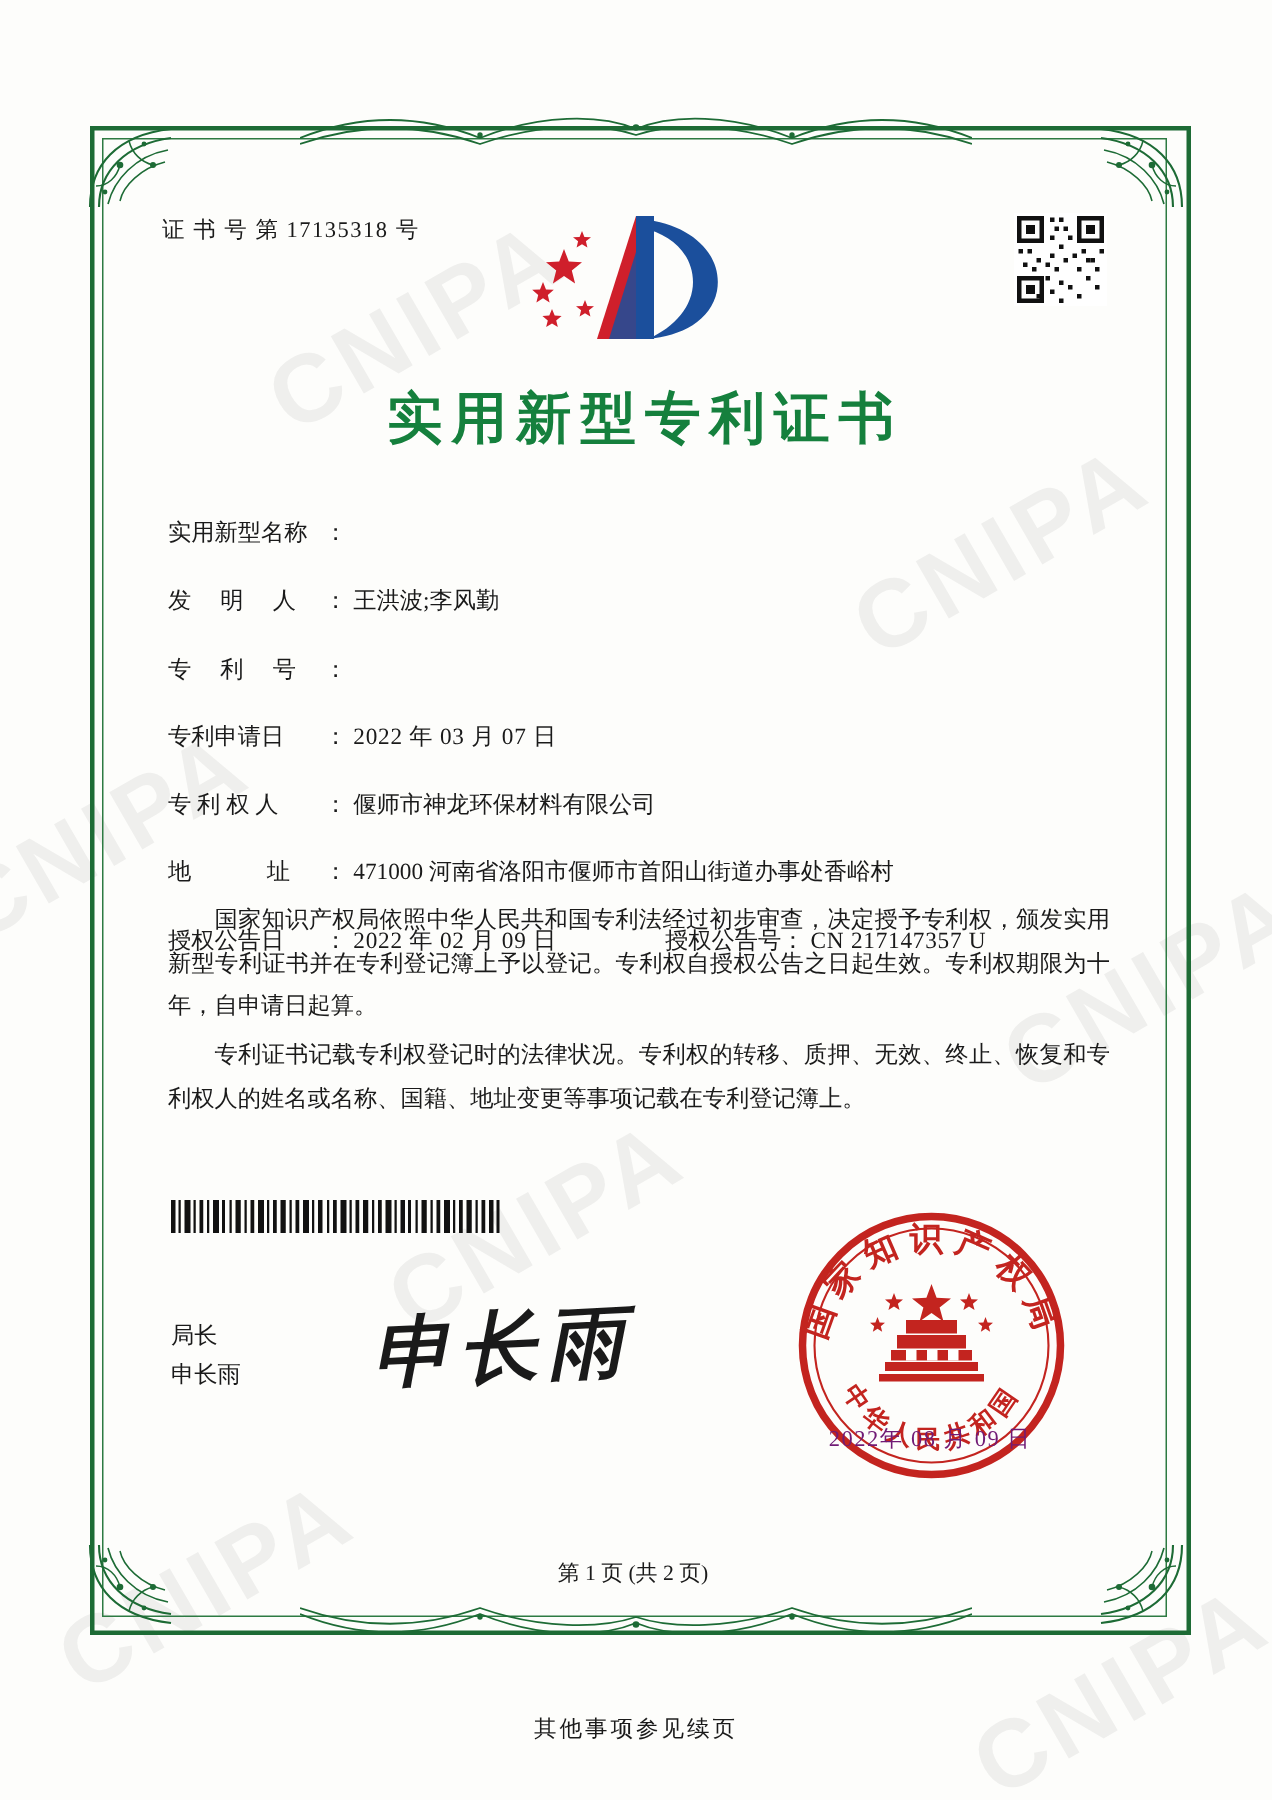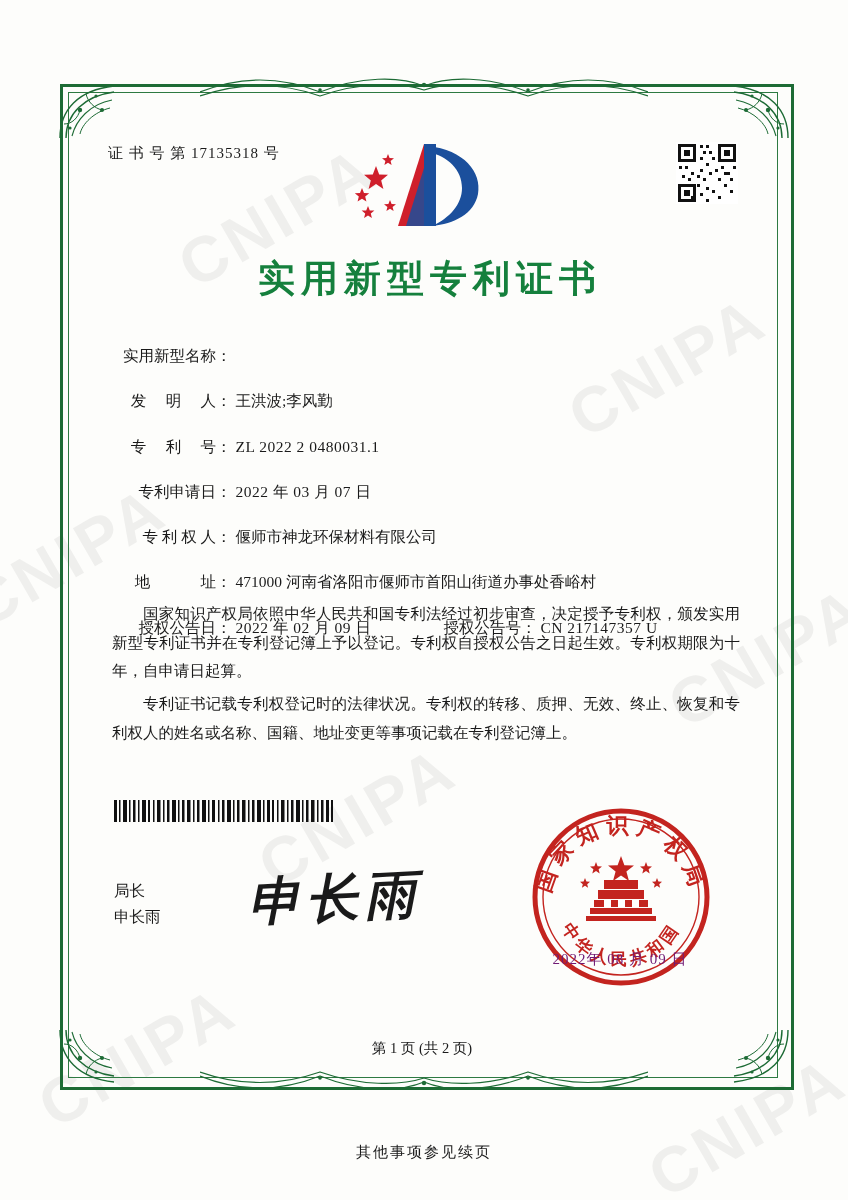--- a/index.html
+++ b/index.html
@@ -144,21 +144,20 @@
     align-items: baseline;
     margin-bottom: 22px;
     font-size: 15.5px;
     line-height: 1.5;
   }
   .field-label {
     width: 104px;
     flex: 0 0 104px;
     letter-spacing: 0;
     white-space: nowrap;
-    text-align: right;
   }
   .field-colon {
     flex: 0 0 auto;
     padding-right: 4px;
   }
   .field-value {
     flex: 1 1 auto;
   }
   .field-value.mono {
     font-family: "Liberation Serif", serif;
@@ -461,21 +460,20 @@
 
       <div class="field-row">
         <span class="field-label">发　 明 　人</span>
         <span class="field-colon">：</span>
         <span class="field-value">王洪波;李风勤</span>
       </div>
 
       <div class="field-row">
         <span class="field-label">专　 利 　号</span>
         <span class="field-colon">：</span>
-        <span class="field-value mono">ZL 2022 2 0480031.1</span>
       </div>
 
       <div class="field-row">
         <span class="field-label">专利申请日</span>
         <span class="field-colon">：</span>
         <span class="field-value mono">2022 年 03 月 07 日</span>
       </div>
 
       <div class="field-row">
         <span class="field-label">专 利 权 人</span>

